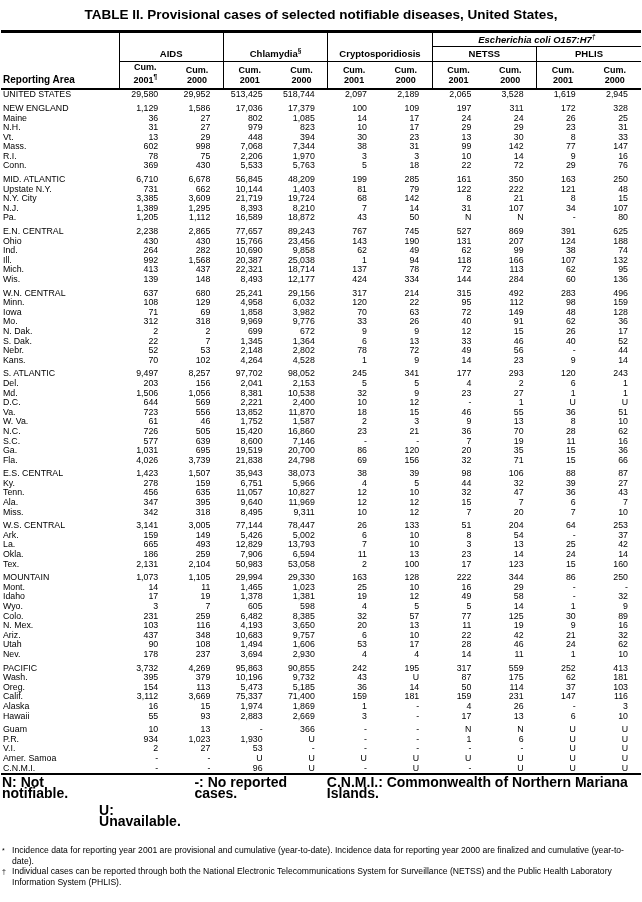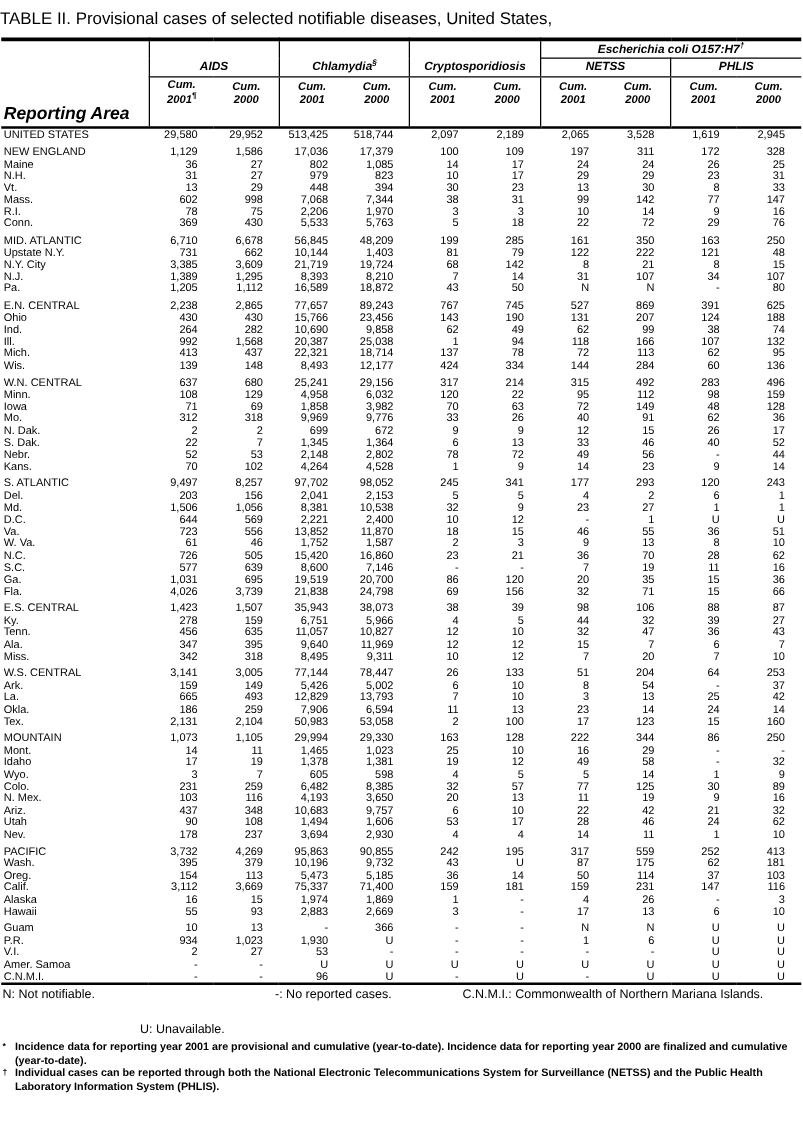--- a/index.html
+++ b/index.html
@@ -1,46 +1,46 @@
 <!DOCTYPE html>
 <html><head>
 <meta charset="utf-8">
 <style>
   * { box-sizing: border-box; }
   html,body { margin:0; padding:0; background:#fff; color:#000;
     font-family:"Liberation Sans", sans-serif; }
   .page { width:642px; height:902px; position:relative; padding-top:7px; overflow:hidden; }
 
-  .title { font-size:13.5px; line-height:16px; font-weight:normal; text-align:left; margin:0 0 7px 0; }
+  .title { font-size:13.5px; line-height:16px; font-weight:bold; text-align:center; margin:0 0 7px 0; }
 
   table.main { border-collapse:collapse; table-layout:fixed; width:640px; margin-left:1px;
     border-top:3px solid #000; border-bottom:2.5px solid #000; }
   col.c-label { width:118px; }
   col.c-num { width:52.2px; }
 
   th, td { padding:0; }
-  thead th { font-weight:bold; vertical-align:bottom;font-style:italic; }
-  th.ra { text-align:left; font-size:14px; padding:0 0 3px 2px; border-bottom:2px solid #000; }
+  thead th { font-weight:bold; vertical-align:bottom; }
+  th.ra { text-align:left; font-size:10px; padding:0 0 3px 2px; border-bottom:2px solid #000; }
   th.grp { font-size:9.5px; border-left:1px solid #000; border-bottom:1px solid #000; padding-bottom:2px; text-align:center; }
   th.ecoli { font-size:9.5px; font-style:italic; border-left:1px solid #000; border-bottom:1px solid #000; padding-bottom:1px; text-align:center; }
-  th.cum { font-size:9px; line-height:10px; text-align:center; border-bottom:2px solid #000; padding-bottom:17px; }
+  th.cum { font-size:9px; line-height:10px; text-align:center; border-bottom:2px solid #000; padding-bottom:3px; }
   th.cum.gs { border-left:1px solid #000; }
   sup { font-size:6.5px; }
 
   tbody td { font-size:8.8px; line-height:9.6px; white-space:nowrap; overflow:hidden; }
   td.lbl { text-align:left; padding-left:2px; }
   td.val { text-align:right; padding-right:13px; }
   tr.spacer td { height:4px; line-height:4px; font-size:1px; }
 
-  .legend { display:flex; font-size:10px; line-height:11px; margin:2px 0 1px 2px; }
+  .legend { display:flex; font-size:14px; line-height:11px; margin:2px 0 1px 2px;font-weight:bold; }
   .legend .l1 { width:110px; }
   .legend .l2 { width:108px;margin-top:28px; }
   .legend .l3 { width:150px; }
 
-  .footnotes { margin:3px 0 0 2px; width:636px;font-weight:bold; }
+  .footnotes { margin:18px 0 0 2px; width:636px; }
   .fn { display:flex; font-size:8.6px; line-height:10.6px; }
   .fn .mark { flex:none; width:10px; font-size:7px; padding-top:1px; }
   .fn .txt { flex:1; }
 </style>
 </head>
 <body>
 
 <div class="page">
 
   <div class="title">

